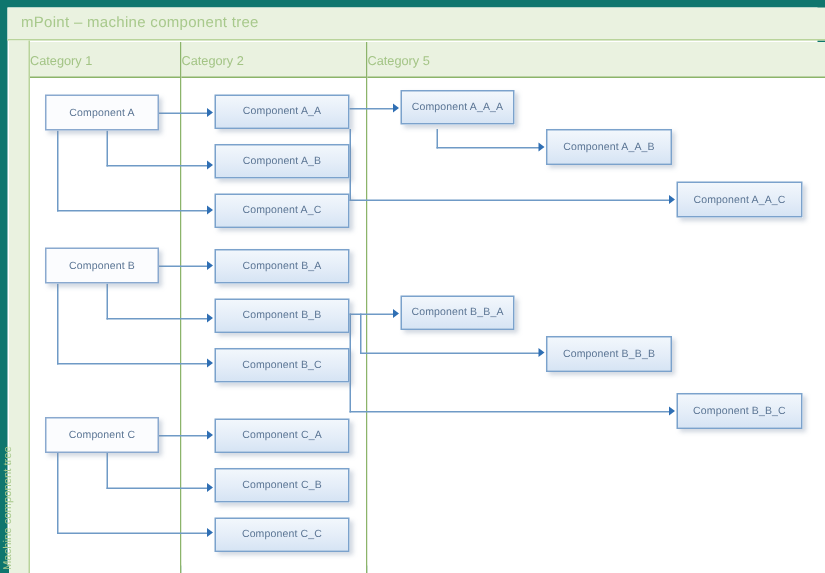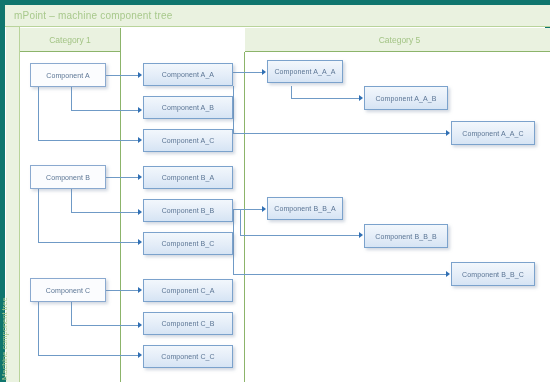--- a/index.html
+++ b/index.html
@@ -49,21 +49,21 @@
   
   .col-head{
     position:absolute;top:23px;height:24px;
     box-sizing:border-box;
     background:#eaf2e0;
     border-right:1px solid #8cb46a;
     border-bottom:1px solid #8cb46a;
     color:#a3c485;
     font-size:8.5px;
     line-height:24px;
-    text-align:center;
+    text-align:left;
     white-space:nowrap;
   }
   
   .col-body{
     position:absolute;top:47px;height:333px;
     box-sizing:border-box;
     border-right:1px solid #8cb46a;
     background:#ffffff;
   }
   
@@ -106,20 +106,21 @@
 
 <div id="root">
 
   <div class="title-bar">mPoint – machine component tree</div>
 
   <div class="vaxis">
     <span>Machine component tree</span>
   </div>
 
   <div class="col-head" style="left:15px;width:101px;">Category 1</div>
+  <div class="col-head" style="left:116px;width:124px;">Category 2</div>
   <div class="col-head" style="left:240px;width:309px;border-right:none;">Category 5</div>
 
   <div class="col-body" style="left:15px;width:101px;"></div>
   <div class="col-body" style="left:116px;width:124px;"></div>
   <div class="col-body" style="left:240px;width:309px;border-right:none;"></div>
 
   <div class="conn h" style="left:101px;top:70px;width:34px;"></div>
   <div class="arrow" style="left:133px;top:67px;"></div>
 
   <div class="conn v" style="left:66px;top:82px;height:24px;"></div>

